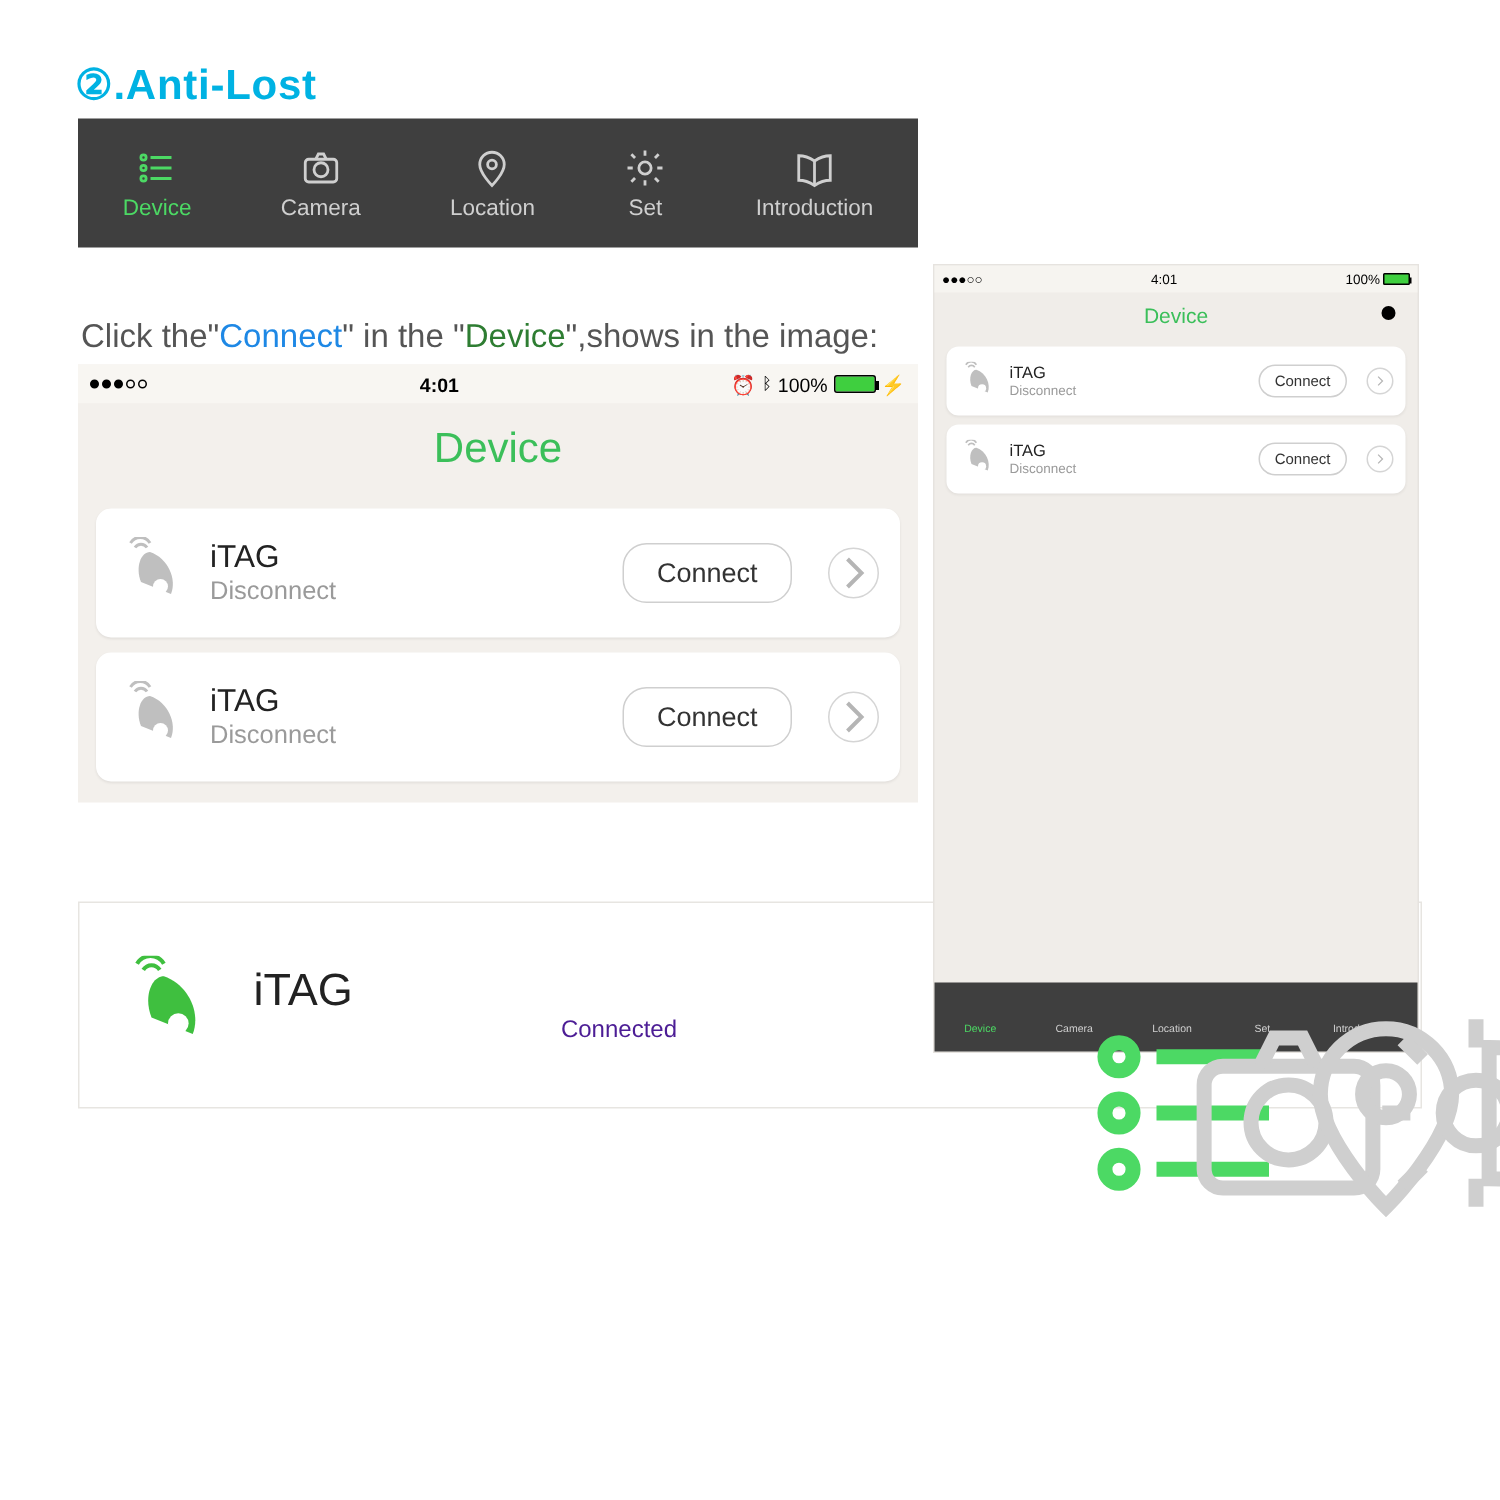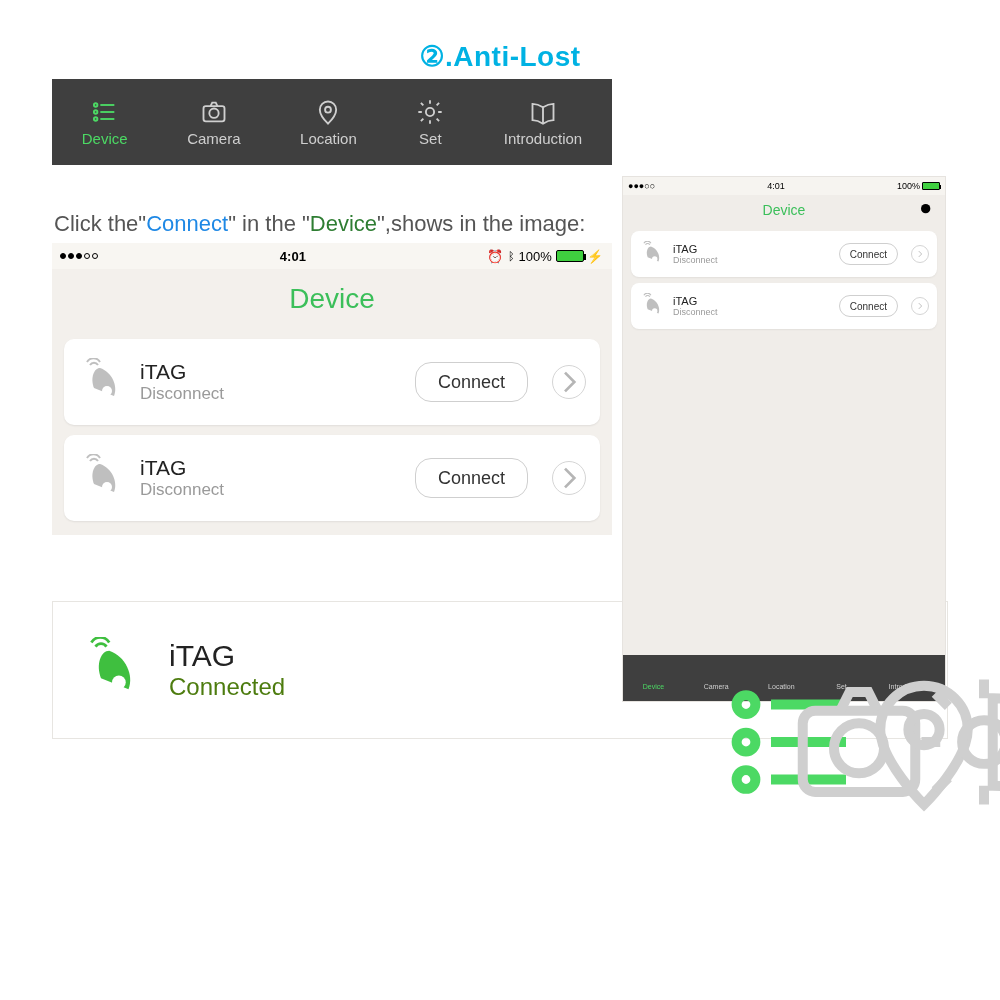--- a/index.html
+++ b/index.html
@@ -13,21 +13,20 @@
   }
   .page {
     padding: 40px 50px 0 50px;
   }
   .heading {
     font-size: 28px;
     font-weight: 700;
     color: #00b2e3;
     margin-bottom: 6px;
     letter-spacing: 0.5px;
-    text-align: center;
   }
   .body-text {
     font-size: 22px;
     color: #111;
     line-height: 1.45;
     margin-bottom: 22px;
   }
 
   
   .tabbar {
@@ -138,21 +137,21 @@
     background:#fff;
     border:1px solid #e7e5e1;
     height: 138px;
     display:flex; align-items:center;
     padding: 0 26px;
     gap: 24px;
   }
   .big-card .tag-ic { width:66px; height:66px; }
   .big-card .tag-ic svg { width:66px; height:66px; }
   .big-card .t1 { font-size:30px; color:#222; font-weight:500; }
-  .big-card .t2 { font-size:24px; color:#4d7c0f; }
+  .big-card .t2 { font-size:16px; color:#4c1d95;text-align:center; }
   .big-card .cbtn { height:54px; border-radius:26px; padding: 0 46px; font-size:24px; }
   .big-card .chev { width:48px; height:48px; margin-left:16px; }
 
   
   .phone {
     position:absolute;
     left: 622px;
     top: 176px;
     width: 324px;
     height: 526px;

